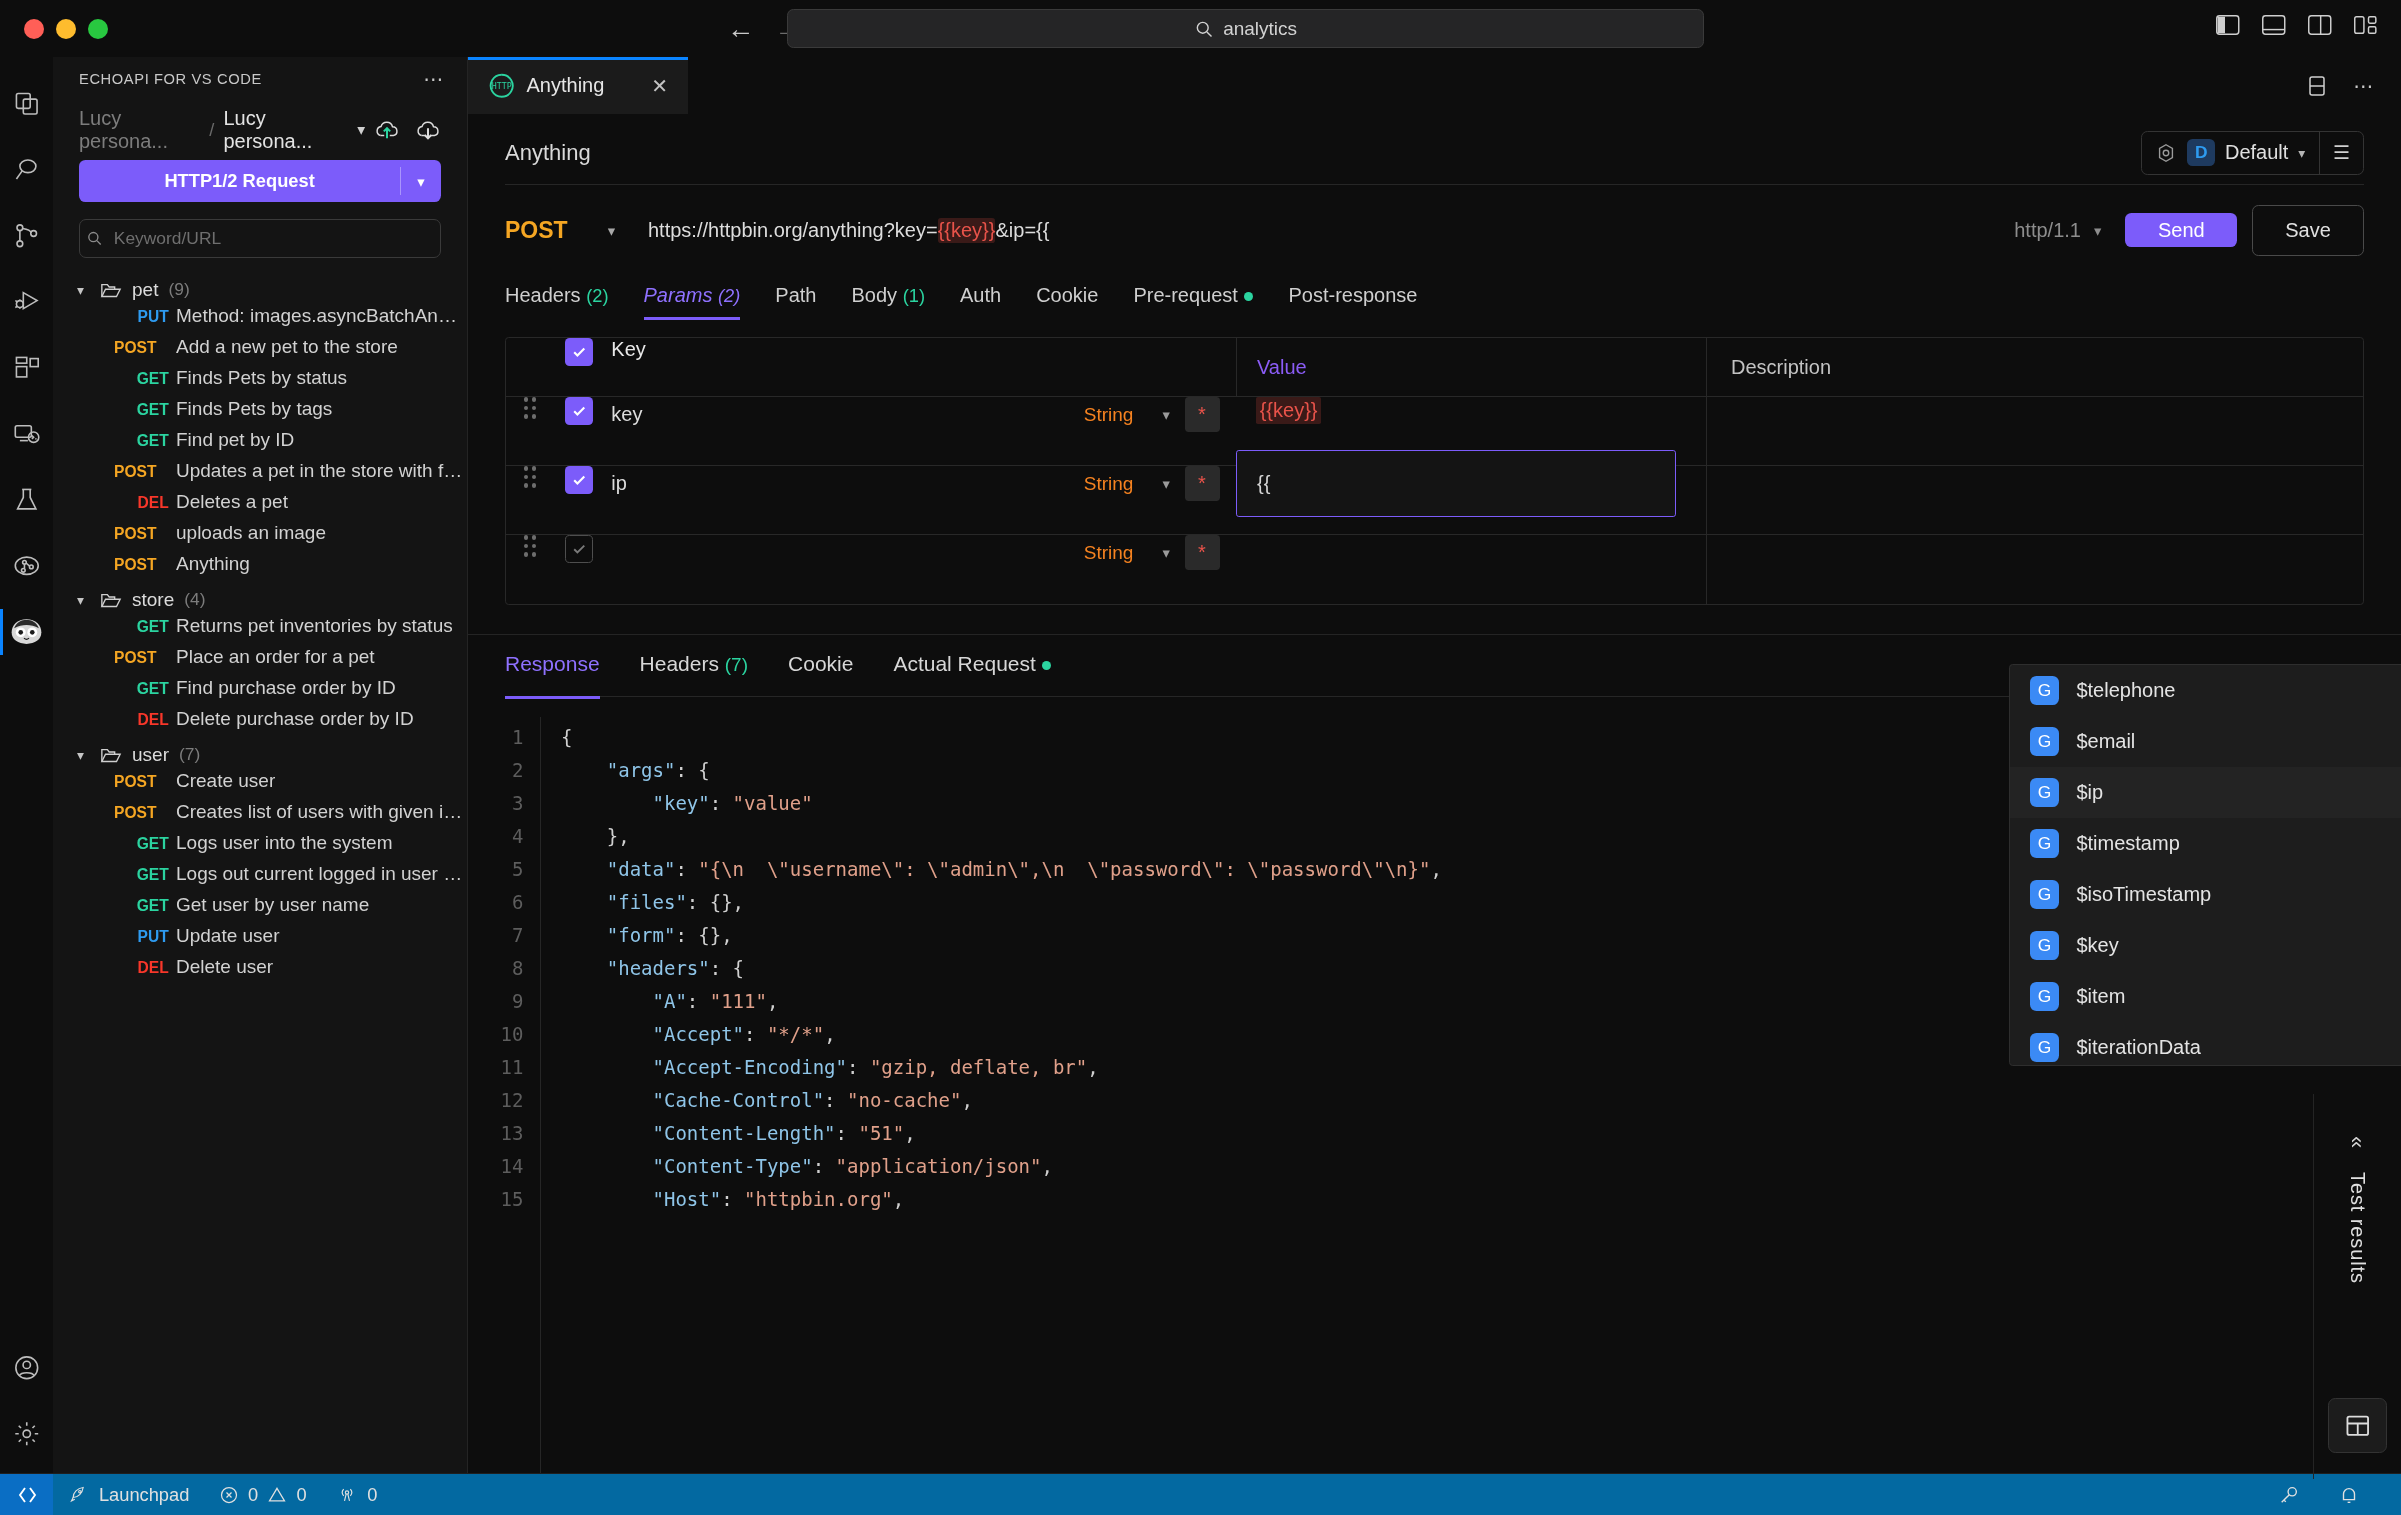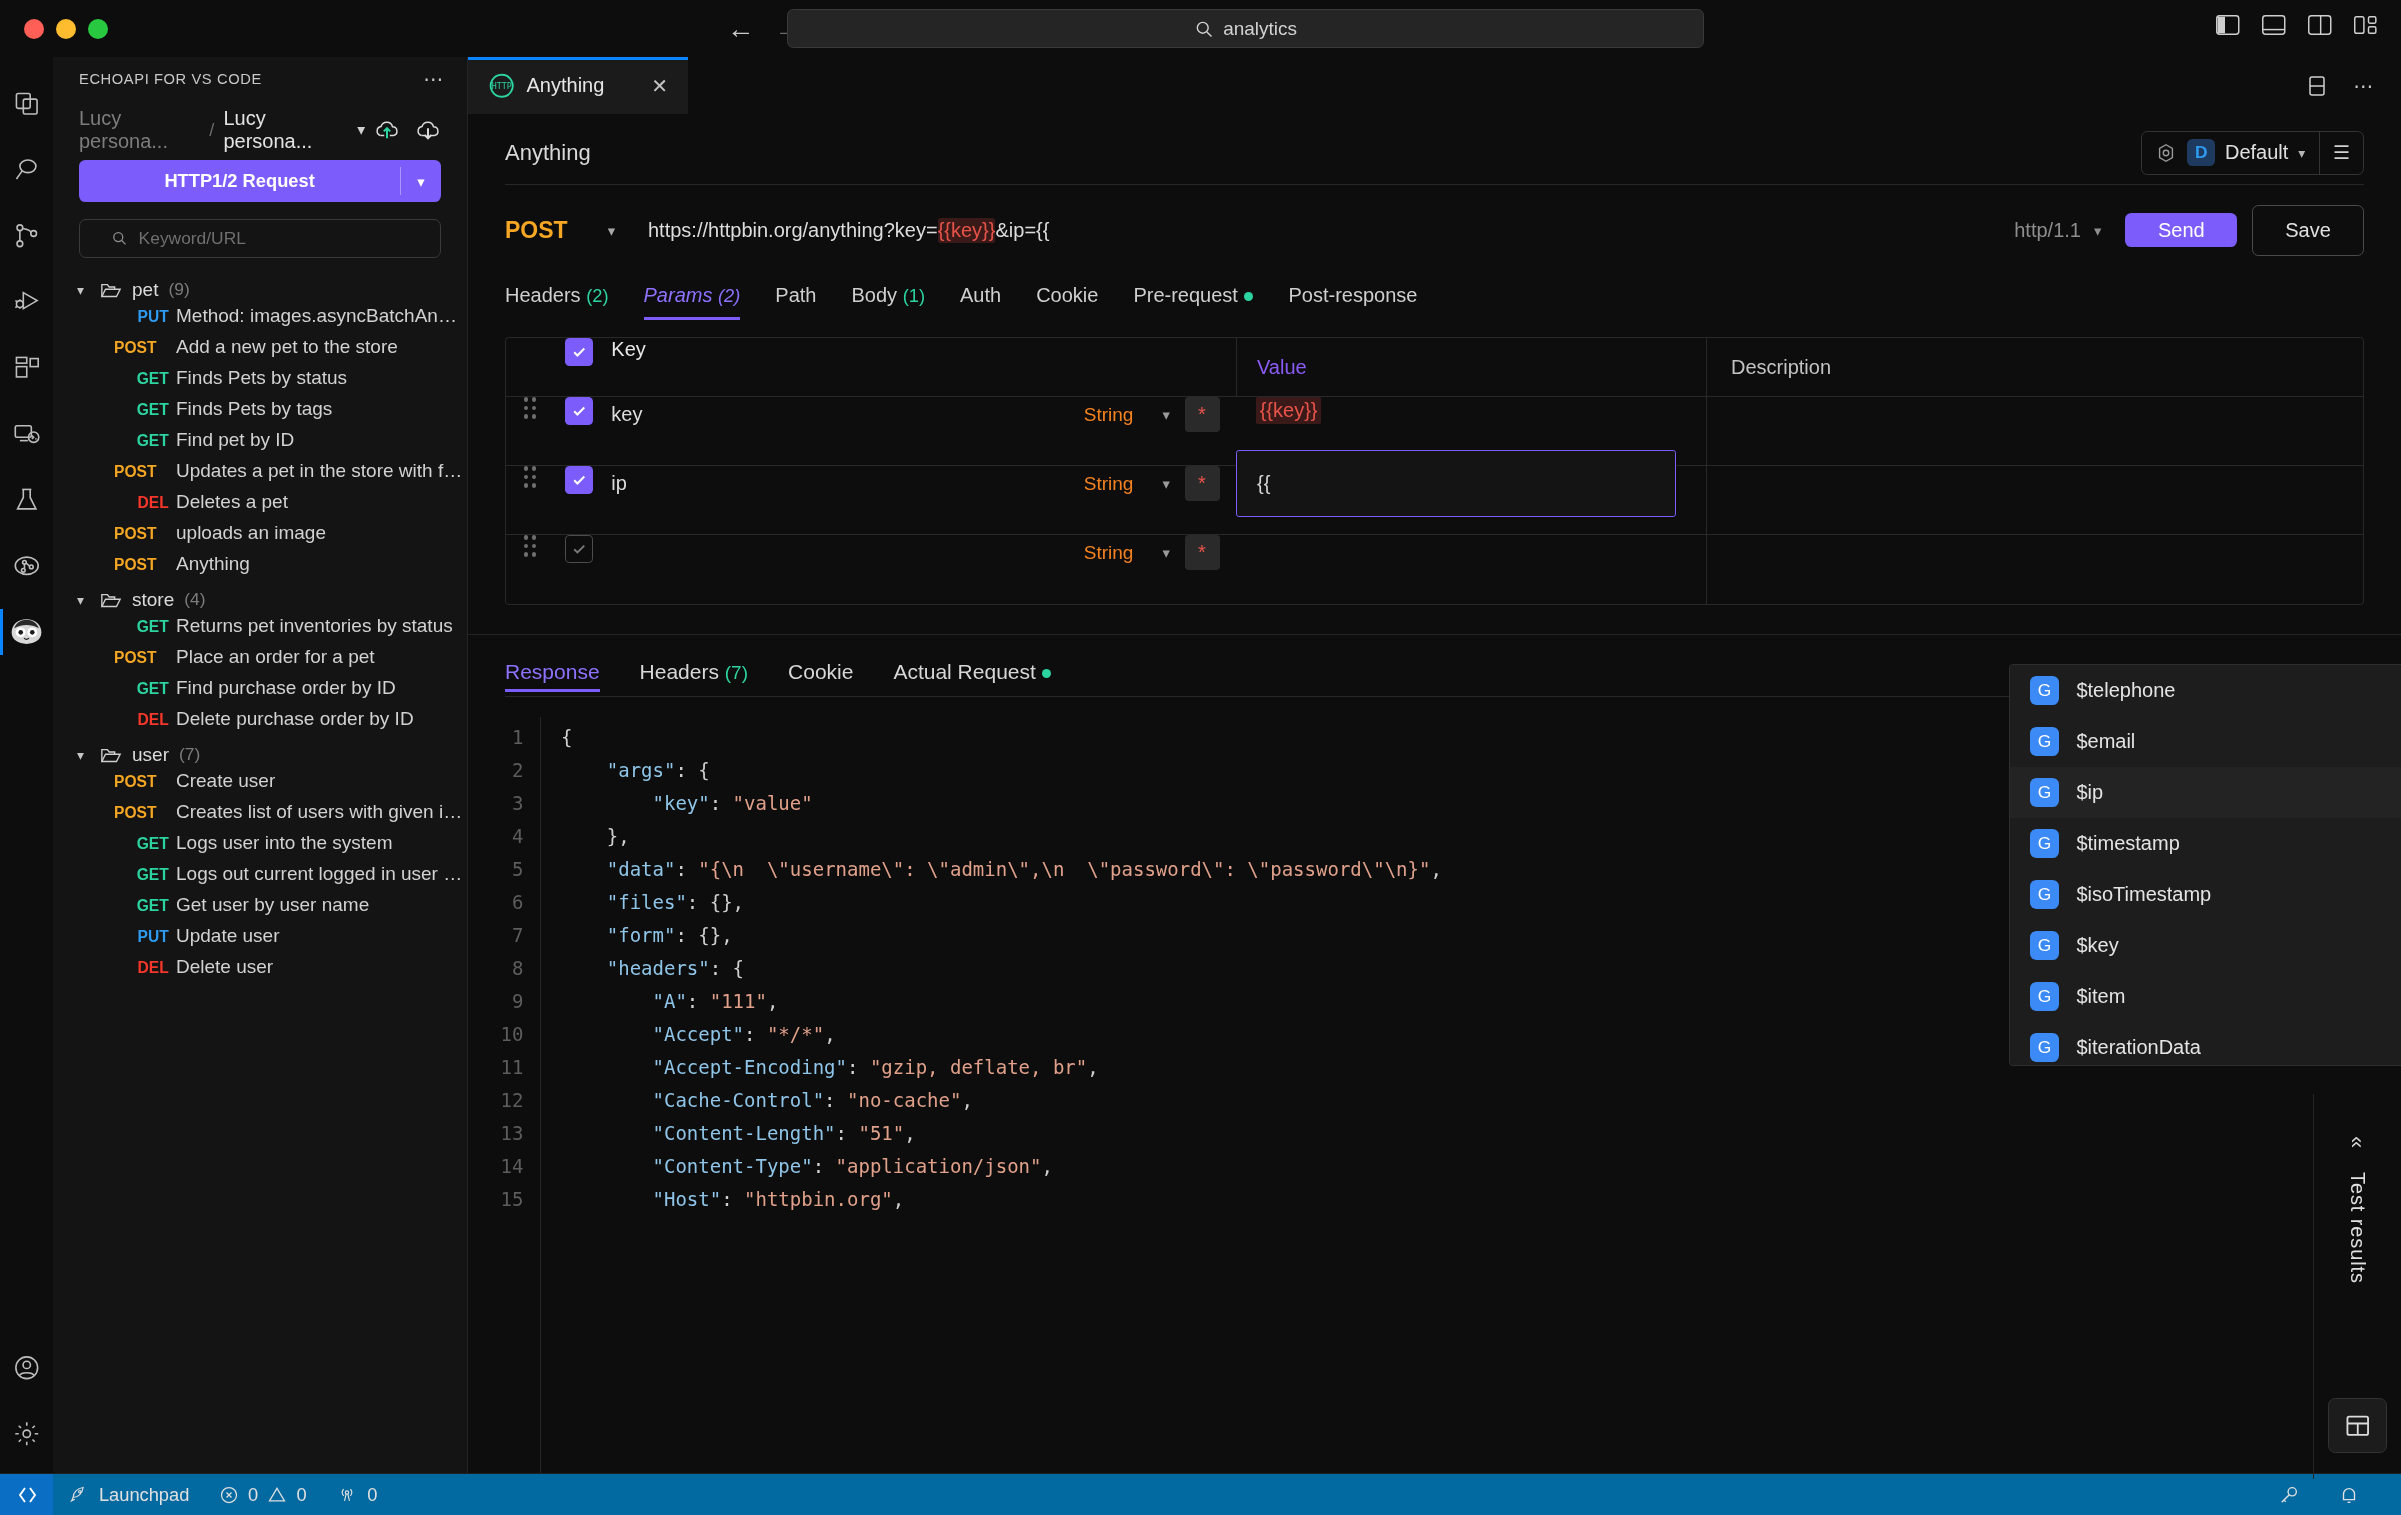--- a/index.html
+++ b/index.html
@@ -105,21 +105,21 @@
   }
   .http-btn .lbl {
     flex: 1; text-align: center; color: #fff; font-size: 18.3px; font-weight: bold;
   }
   .http-btn .div { width: 0.9px; height: 27.5px; background: rgba(255,255,255,.35); }
   .http-btn .cv { width: 40px; text-align: center; color: #fff; font-size: 14.7px; }
 
   .searchbox {
     margin: 16.5px 26px 0 26px; height: 39px;
     border: 0.9px solid #3a3a3a; border-radius: 7px;
-    display: flex; align-items: center; gap: 11px; padding: 0 31px;
+    display: flex; align-items: center; gap: 11px; padding: 0 6px;
     background: #141414;
   }
   .searchbox input {
     background: transparent; border: none; outline: none;
     color: #d0d0d0; font-size: 17.4px; font-family: inherit; width: 100%;
   }
   .searchbox input::placeholder { color: #6f6f6f; }
 
   .tree { margin-top: 16.5px; overflow: hidden; flex: 1; }
   .folder {
@@ -294,21 +294,21 @@
   }
   .acname { color: #e4e4e4; font-size: 20px; }
 
   
   .resp-sep { height: 0.9px; background: #242424; margin: 29px 0 0 0; }
   .resp { flex: 1; display: flex; flex-direction: column; min-height: 0; position: relative; }
   .resp-tabs {
     display: flex; align-items: center; gap: 40px;
     padding: 20px 37px 0 37px; height: 61px;
   }
-  .rtab { color: #d7d7d7; font-size: 21px; cursor: pointer; position: relative; padding-bottom: 8px; white-space: nowrap; }
+  .rtab { color: #d7d7d7; font-size: 21px; cursor: pointer; position: relative; padding-bottom: 23px; white-space: nowrap; }
   .rtab .cnt { color: #2bd4a0; font-size: 19px; }
   .rtab.active { color: #8f71ff; }
   .rtab.active::after {
     content: ''; position: absolute; bottom: 0; left: 0; right: 0; height: 2.8px; background: #7c5cfa;
   }
   .resp-line { height: 0.9px; background: #262626; margin: 0 37px; }
 
   .view-row { display: flex; align-items: center; padding: 18.3px 37px 0 37px; }
   .segctl {
     display: flex; background: #161616; border-radius: 6.4px; padding: 3.7px; gap: 3.7px;

